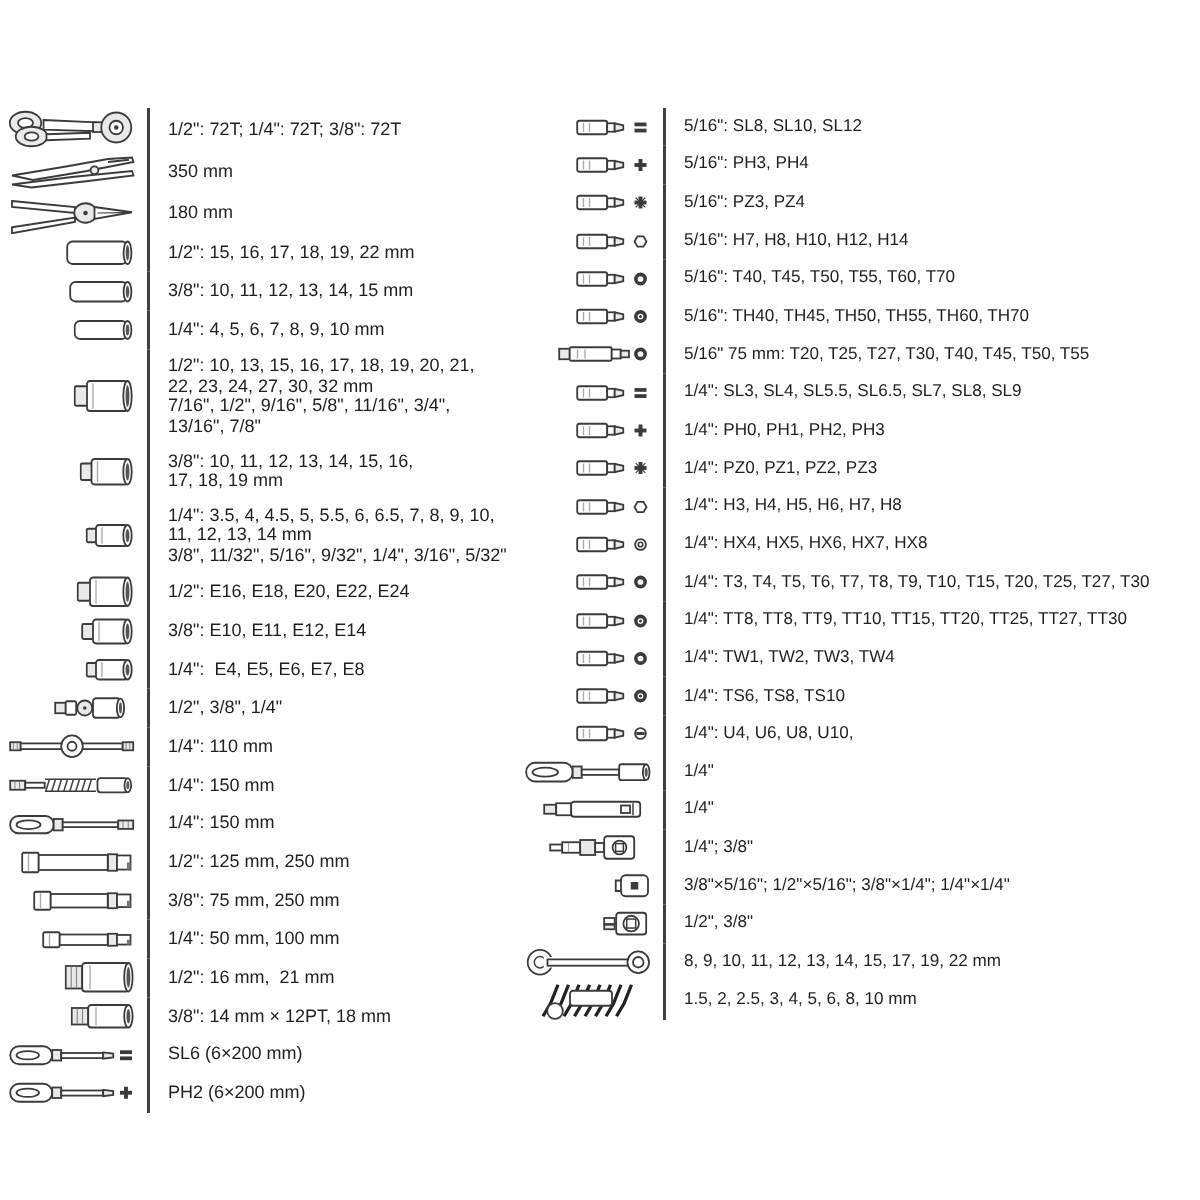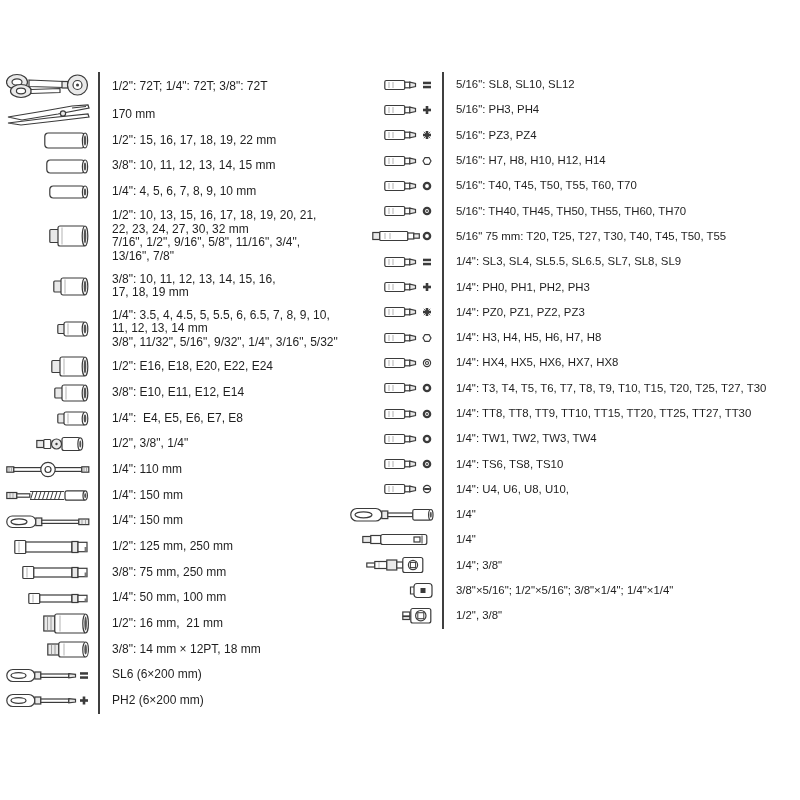--- a/index.html
+++ b/index.html
@@ -47,21 +47,36 @@
       <div class="row">
         <span class="icon-cell">
           <svg width="84" height="24" viewBox="0 0 84 24" xmlns="http://www.w3.org/2000/svg">
             <polygon points="2,14 38,8 66,3 82,2 83,5 52,11 16,17" stroke="#3b3b3b" stroke-width="1.2" fill="#ffffff"></polygon>
      <polygon points="2,20 42,15 82,11 83,14 50,18 15,22" stroke="#3b3b3b" stroke-width="1.2" fill="#ffffff"></polygon>
      <circle cx="57" cy="10.5" r="2.6" stroke="#3b3b3b" stroke-width="1.2" fill="#e9e9e9"></circle>
      <path d="M66,5 L80,3.5" stroke="#3b3b3b" stroke-width="1.2" fill="none"></path>
           </svg>
         </span>
         <span class="text-cell">
-          <span class="text">170 mm</span>
+          <span class="text">350 mm</span>
+        </span>
+      </div>
+      <div class="row">
+        <span class="icon-cell">
+          <svg width="84" height="28" viewBox="0 0 84 28" xmlns="http://www.w3.org/2000/svg">
+            <polygon points="2,6 44,10 44,14 2,10" stroke="#3b3b3b" stroke-width="1.2" fill="#ffffff"></polygon>
+     <polygon points="2,23.5 44,17 44,20 2,27.5" stroke="#3b3b3b" stroke-width="1.2" fill="#ffffff"></polygon>
+     <ellipse cx="51" cy="14" rx="7.5" ry="6.5" stroke="#3b3b3b" stroke-width="1.2" fill="#e9e9e9"></ellipse>
+            <circle cx="51" cy="14" r="1.5" fill="#3b3b3b"></circle>
+     <polygon points="57,10 82,13.5 57,18" stroke="#3b3b3b" stroke-width="1.2" fill="#ffffff"></polygon>
+     <line x1="59" y1="14" x2="78" y2="13.8" stroke="#3b3b3b" stroke-width="0.8"></line>
+          </svg>
+        </span>
+        <span class="text-cell">
+          <span class="text">180 mm</span>
         </span>
       </div>
       <div class="row">
         <span class="icon-cell">
           <svg width="46" height="17" viewBox="0 0 46 17" xmlns="http://www.w3.org/2000/svg">
             <rect x="0.8" y="1" width="40" height="15" rx="3.5" stroke="#3b3b3b" stroke-width="1.2" fill="#ffffff"></rect>
    <ellipse cx="41" cy="8.5" rx="2.6" ry="7.5" stroke="#3b3b3b" stroke-width="1.2" fill="#ffffff"></ellipse>
    <ellipse cx="41" cy="8.5" rx="1.2" ry="5.1" fill="#555"></ellipse>
           </svg>
         </span>
@@ -707,14 +722,48 @@
             <rect x="0.8" y="9.5" width="7" height="3" stroke="#3b3b3b" stroke-width="1.2" fill="#e9e9e9"></rect>
      <rect x="8.8" y="1.5" width="20" height="14.5" rx="2" stroke="#3b3b3b" stroke-width="1.2" fill="#ffffff"></rect>
      <circle cx="18.8" cy="8.7" r="5.2" stroke="#3b3b3b" stroke-width="1.2" fill="none"></circle>
      <rect x="15.8" y="5.7" width="6" height="6" fill="#ffffff" stroke="#3b3b3b" stroke-width="1"></rect>
           </svg>
         </span>
         <span class="text-cell">
           <span class="text">1/2", 3/8"</span>
         </span>
       </div>
+      <div class="row">
+        <span class="icon-cell">
+          <svg width="84" height="21" viewBox="0 0 84 21" xmlns="http://www.w3.org/2000/svg">
+            <circle cx="10" cy="10.5" r="8.2" stroke="#3b3b3b" stroke-width="1.2" fill="#ffffff"></circle>
+            <circle cx="10" cy="10.5" r="3.8" fill="#ffffff" stroke="#3b3b3b" stroke-width="1"></circle>
+     <rect x="12.5" y="7" width="9" height="7" fill="#ffffff"></rect>
+     <rect x="15" y="8.6" width="54" height="4.2" stroke="#3b3b3b" stroke-width="1.2" fill="#ffffff"></rect>
+     <circle cx="75.5" cy="10.5" r="7.2" stroke="#3b3b3b" stroke-width="1.2" fill="#ffffff"></circle>
+            <circle cx="75.5" cy="10.5" r="3.5" stroke="#3b3b3b" stroke-width="1.2" fill="#ffffff"></circle>
+          </svg>
+        </span>
+        <span class="text-cell">
+          <span class="text">8, 9, 10, 11, 12, 13, 14, 15, 17, 19, 22 mm</span>
+        </span>
+      </div>
+      <div class="row">
+        <span class="icon-cell">
+          <svg width="78" height="26" viewBox="0 0 78 26" xmlns="http://www.w3.org/2000/svg">
+            <path d="M16,2.5 L11,15 L6,23.5" stroke="#222" stroke-width="2.2" fill="none"></path>
+            <path d="M23,2.5 L18,15 L13,23.5" stroke="#222" stroke-width="2.2" fill="none"></path>
+            <path d="M30,2.5 L25,15 L20,23.5" stroke="#222" stroke-width="2.2" fill="none"></path>
+            <path d="M37,2.5 L32,15 L27,23.5" stroke="#222" stroke-width="2.2" fill="none"></path>
+            <path d="M44,2.5 L39,15 L34,23.5" stroke="#222" stroke-width="2.2" fill="none"></path>
+            <path d="M51,2.5 L46,15 L41,23.5" stroke="#222" stroke-width="2.2" fill="none"></path>
+            <path d="M58,2.5 L53,15 L48,23.5" stroke="#222" stroke-width="2.2" fill="none"></path>
+            <path d="M65,2.5 L60,15 L55,23.5" stroke="#222" stroke-width="2.2" fill="none"></path>
+     <rect x="24" y="6.5" width="28" height="10" rx="2" stroke="#3b3b3b" stroke-width="1.2" fill="#ffffff"></rect>
+     <circle cx="14" cy="20" r="5.2" stroke="#3b3b3b" stroke-width="1.2" fill="#ffffff"></circle>
+          </svg>
+        </span>
+        <span class="text-cell">
+          <span class="text">1.5, 2, 2.5, 3, 4, 5, 6, 8, 10 mm</span>
+        </span>
+      </div>
     </div>
 </div>
 
 </body></html>

